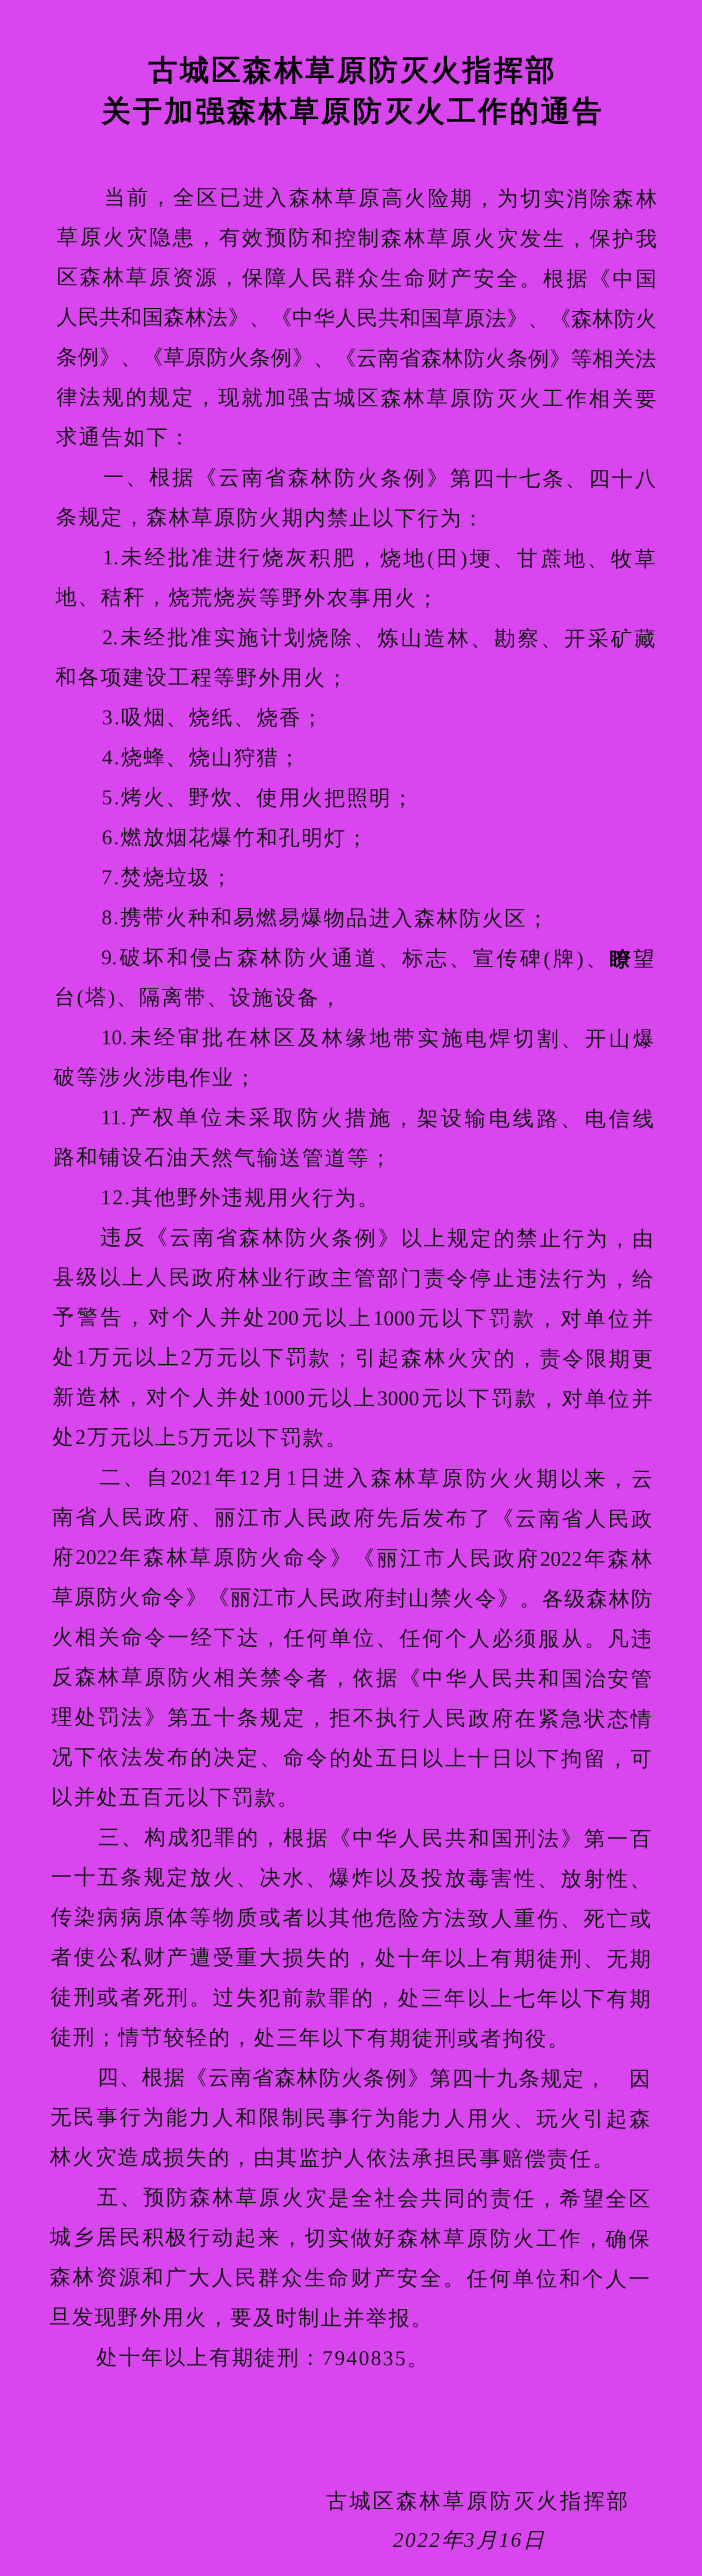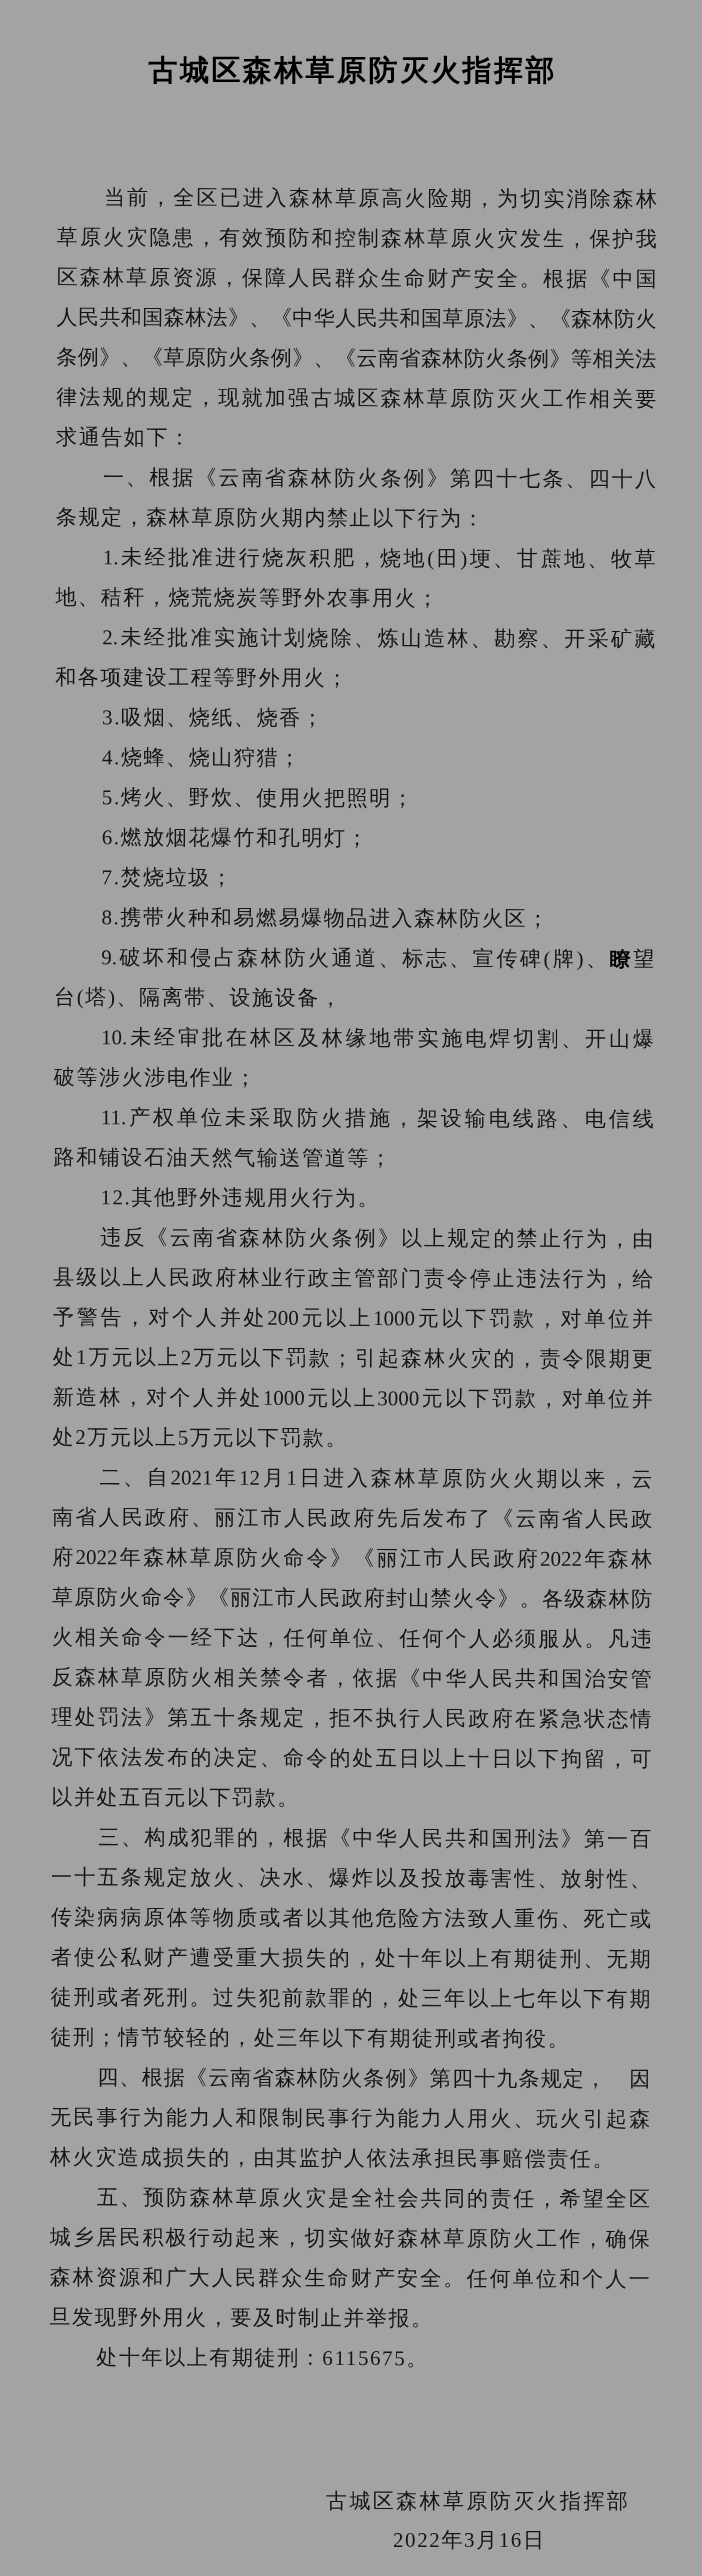--- a/index.html
+++ b/index.html
@@ -1,21 +1,21 @@
 <!DOCTYPE html>
 <html style="font-size:12.7px"><head>
 <meta charset="utf-8">
 <style>
   html, body { margin: 0; padding: 0; background: #ffffff; }
   .page {
     position: relative;
     width: 703px;
     height: 2576px;
     overflow: hidden;
-    background: #a3a3a3;
+    background: #d946ef;
     color: #141414;
     font-family: "Liberation Serif", "DejaVu Serif", serif;
   }
   .title {
     position: absolute;
     top: 50px;
     left: 0;
     width: 703px;
     text-align: center;
     font-size: 29px;
@@ -43,29 +43,30 @@
   .l { text-align: left; letter-spacing: 1.6px; white-space: nowrap; }
   .ind { padding-left: 47px; }
   .b { font-weight: bold; color: #000; }
   .sig {
     position: absolute;
     font-size: 21px;
     line-height: 40px;
     white-space: nowrap;
   }
   .sig-issuer { top: 2481px; left: 326px; letter-spacing: 2.4px; }
-  .sig-date { top: 2520px; left: 393px; letter-spacing: 1.6px; }
+  .sig-date { top: 2520px; left: 393px; letter-spacing: 1.6px; font-style: italic; }
 </style>
 </head>
 <body>
 
 <div class="page">
 
   <div class="title">
     <div class="tl">古城区森林草原防灭火指挥部</div>
+    <div class="tl">关于加强森林草原防灭火工作的通告</div>
   </div>
 
   <div class="content">
 
     <div class="para">
       <div class="line ind j">当前，全区已进入森林草原高火险期，为切实消除森林</div>
       <div class="line j">草原火灾隐患，有效预防和控制森林草原火灾发生，保护我</div>
       <div class="line j">区森林草原资源，保障人民群众生命财产安全。根据《中国</div>
       <div class="line j">人民共和国森林法》、《中华人民共和国草原法》、《森林防火</div>
       <div class="line j">条例》、《草原防火条例》、《云南省森林防火条例》等相关法</div>
@@ -163,21 +164,21 @@
     </div>
 
     <div class="para">
       <div class="line ind j">五、预防森林草原火灾是全社会共同的责任，希望全区</div>
       <div class="line j">城乡居民积极行动起来，切实做好森林草原防火工作，确保</div>
       <div class="line j">森林资源和广大人民群众生命财产安全。任何单位和个人一</div>
       <div class="line l">旦发现野外用火，要及时制止并举报。</div>
     </div>
 
     <div class="para">
-      <div class="line ind l"><span>处十年以上有期徒刑：</span><span>6115675</span><span>。</span></div>
+      <div class="line ind l"><span>处十年以上有期徒刑：</span><span>7940835</span><span>。</span></div>
     </div>
 
   </div>
 
   <div class="sig sig-issuer">古城区森林草原防灭火指挥部</div>
   <div class="sig sig-date">2022年3月16日</div>
 
 </div>
 
 

